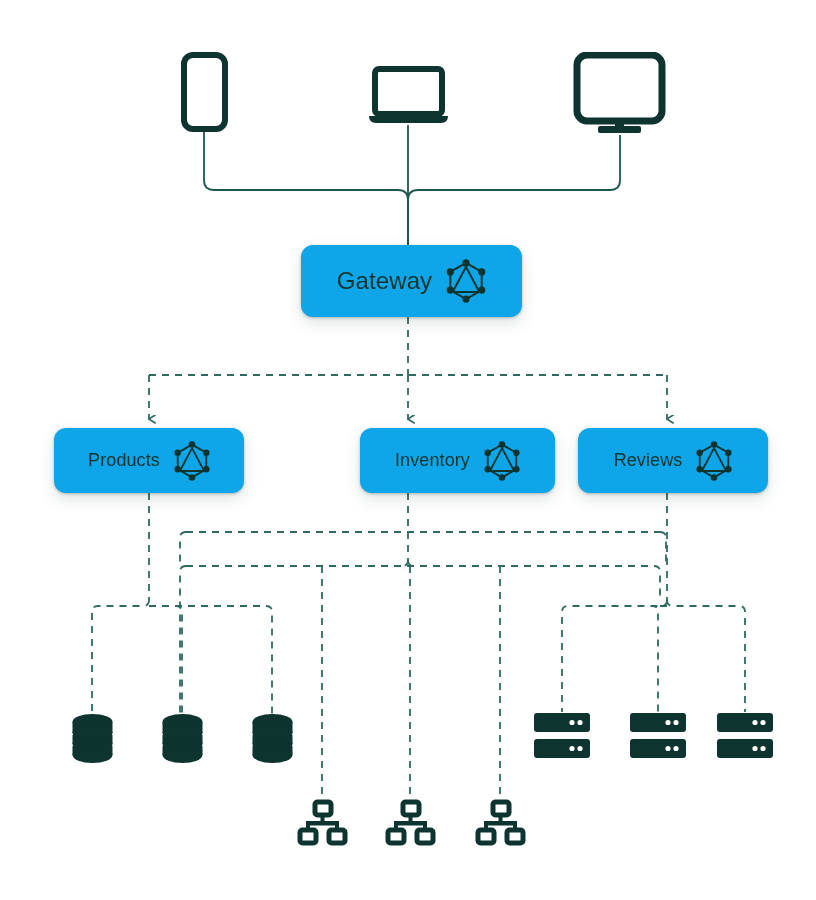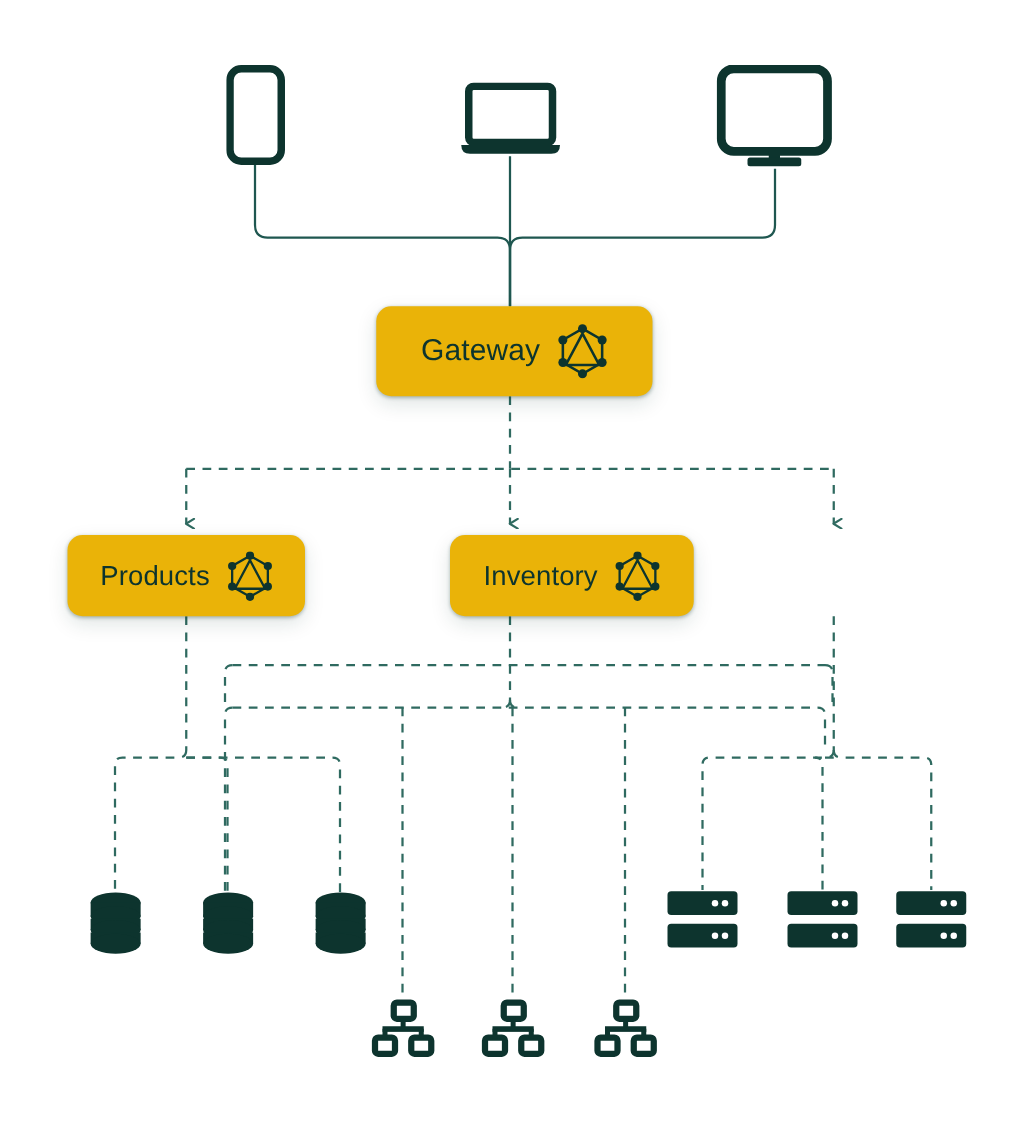--- a/index.html
+++ b/index.html
@@ -25,33 +25,33 @@
     left: 0;
     top: 0;
     width: 816px;
     height: 900px;
     pointer-events: none;
   }
 
   
   .node-card {
     position: absolute;
-    background: #eab308;
+    background: #0ea5e9;
     border-radius: 12px;
     box-shadow: 0 1px 3px rgba(12,52,46,0.30), 0 6px 16px rgba(12,52,46,0.13);
     display: flex;
     align-items: center;
     justify-content: center;
     gap: 14px;
     box-sizing: border-box;
     z-index: 6;
   }
   .node-label {
     color: #0d342e;
-    font-size: 22px;
+    font-size: 18px;
     letter-spacing: 0.1px;
     white-space: nowrap;
   }
   #gateway-card {
     left: 301px; top: 245px;
     width: 221px; height: 72px;
   }
   #gateway-card .node-label { font-size: 24px; }
   #svc-products  { left: 54px;  top: 428px; width: 190px; height: 65px; }
   #svc-inventory { left: 313px; top: 428px; width: 195px; height: 65px; margin-left: 47px; }
@@ -207,20 +207,39 @@
             <circle cx="45" cy="16.5" r="4.6"></circle>
           <circle cx="45" cy="39.5" r="4.6"></circle>
             <circle cx="25" cy="51" r="4.6"></circle>
           <circle cx="5" cy="39.5" r="4.6"></circle>
             <circle cx="5" cy="16.5" r="4.6"></circle>
         </g>
       </svg>
     </span>
   </div>
 
+  <div class="node-card" id="svc-reviews">
+    <span class="node-label">Reviews</span>
+    <span class="icon">
+      <svg width="36" height="40" viewBox="0 0 50 56" aria-hidden="true">
+        <g stroke="#0d342e" stroke-width="2.6" fill="none">
+          <path d="M25 5 L45 16.5 L45 39.5 L25 51 L5 39.5 L5 16.5 Z"></path>
+          <path d="M25 10 L42 42 L8 42 Z"></path>
+        </g>
+        <g fill="#0d342e">
+          <circle cx="25" cy="5" r="4.6"></circle>
+            <circle cx="45" cy="16.5" r="4.6"></circle>
+          <circle cx="45" cy="39.5" r="4.6"></circle>
+            <circle cx="25" cy="51" r="4.6"></circle>
+          <circle cx="5" cy="39.5" r="4.6"></circle>
+            <circle cx="5" cy="16.5" r="4.6"></circle>
+        </g>
+      </svg>
+    </span>
+  </div>
 
   <div class="glyph res-glyph" style="left:70px; top:712px;">
     <svg width="45" height="55" viewBox="0 0 45 55" aria-hidden="true">
       <g fill="#0d342e">
         <ellipse cx="22.5" cy="10" rx="20" ry="8"></ellipse>
         <rect x="2.5" y="10" width="40" height="11"></rect>
         <ellipse cx="22.5" cy="21" rx="20" ry="8"></ellipse>
         <rect x="2.5" y="23" width="40" height="9"></rect>
         <ellipse cx="22.5" cy="32" rx="20" ry="8"></ellipse>
         <rect x="2.5" y="34" width="40" height="9"></rect>

